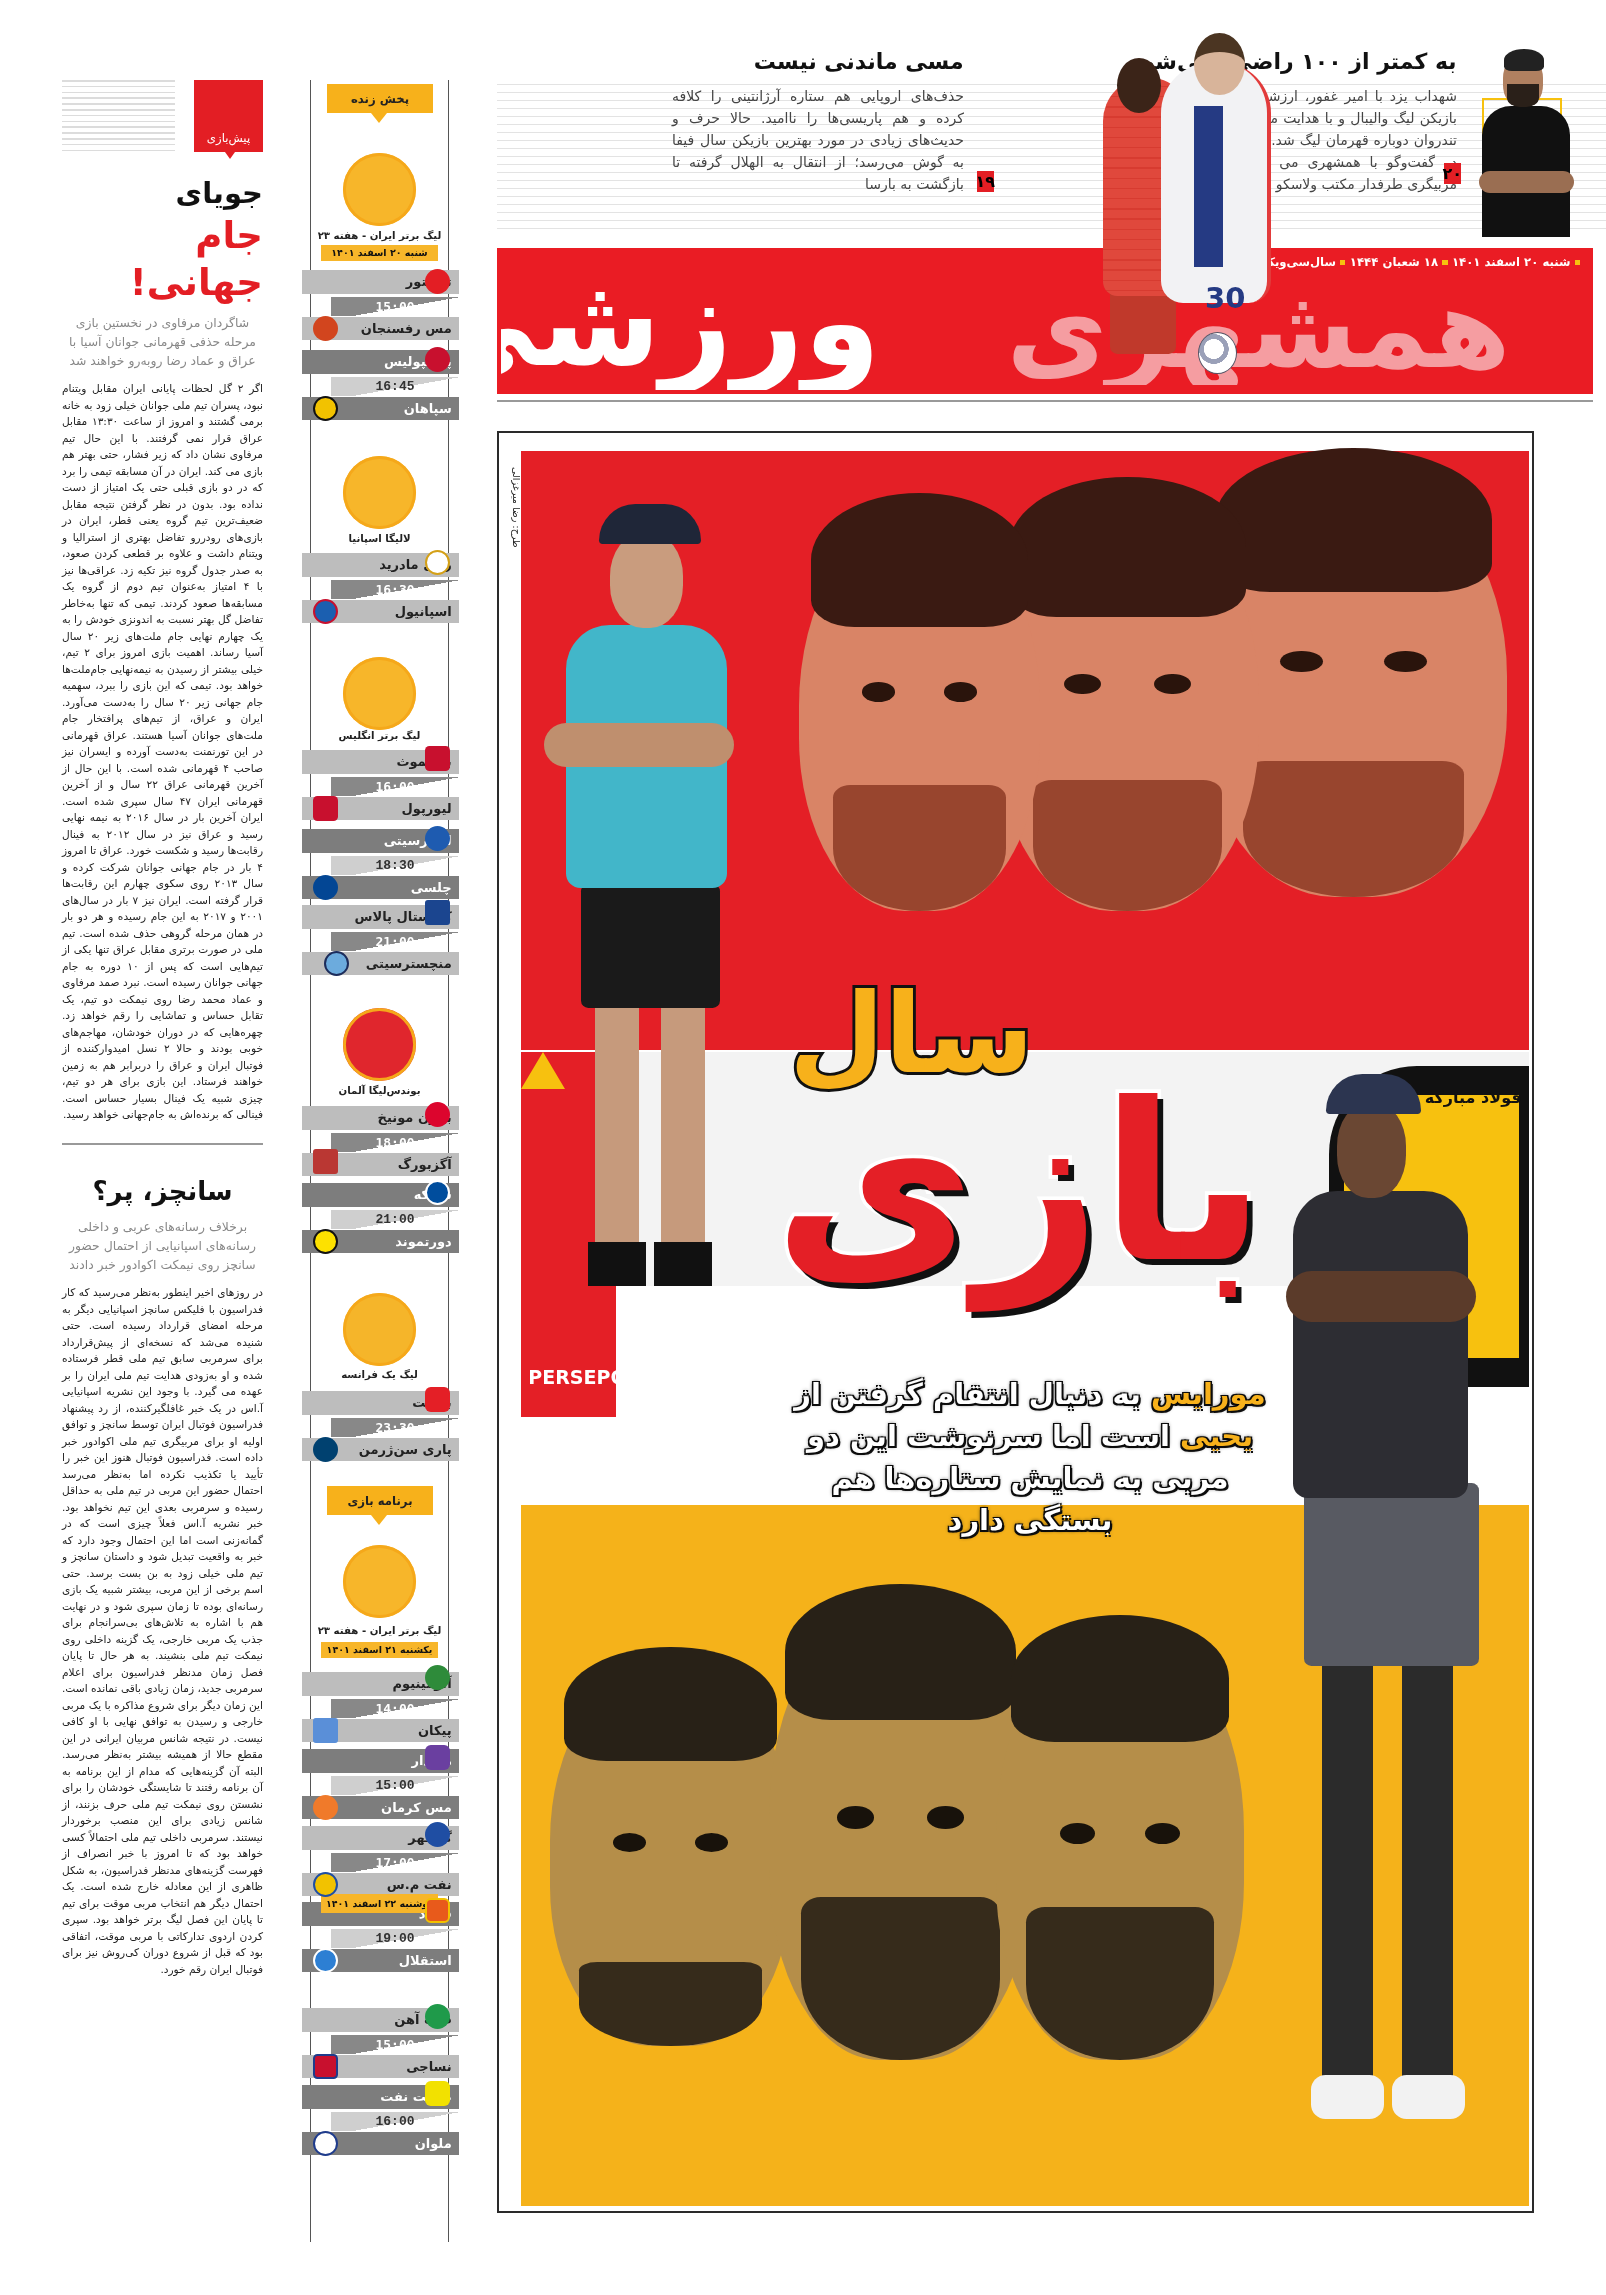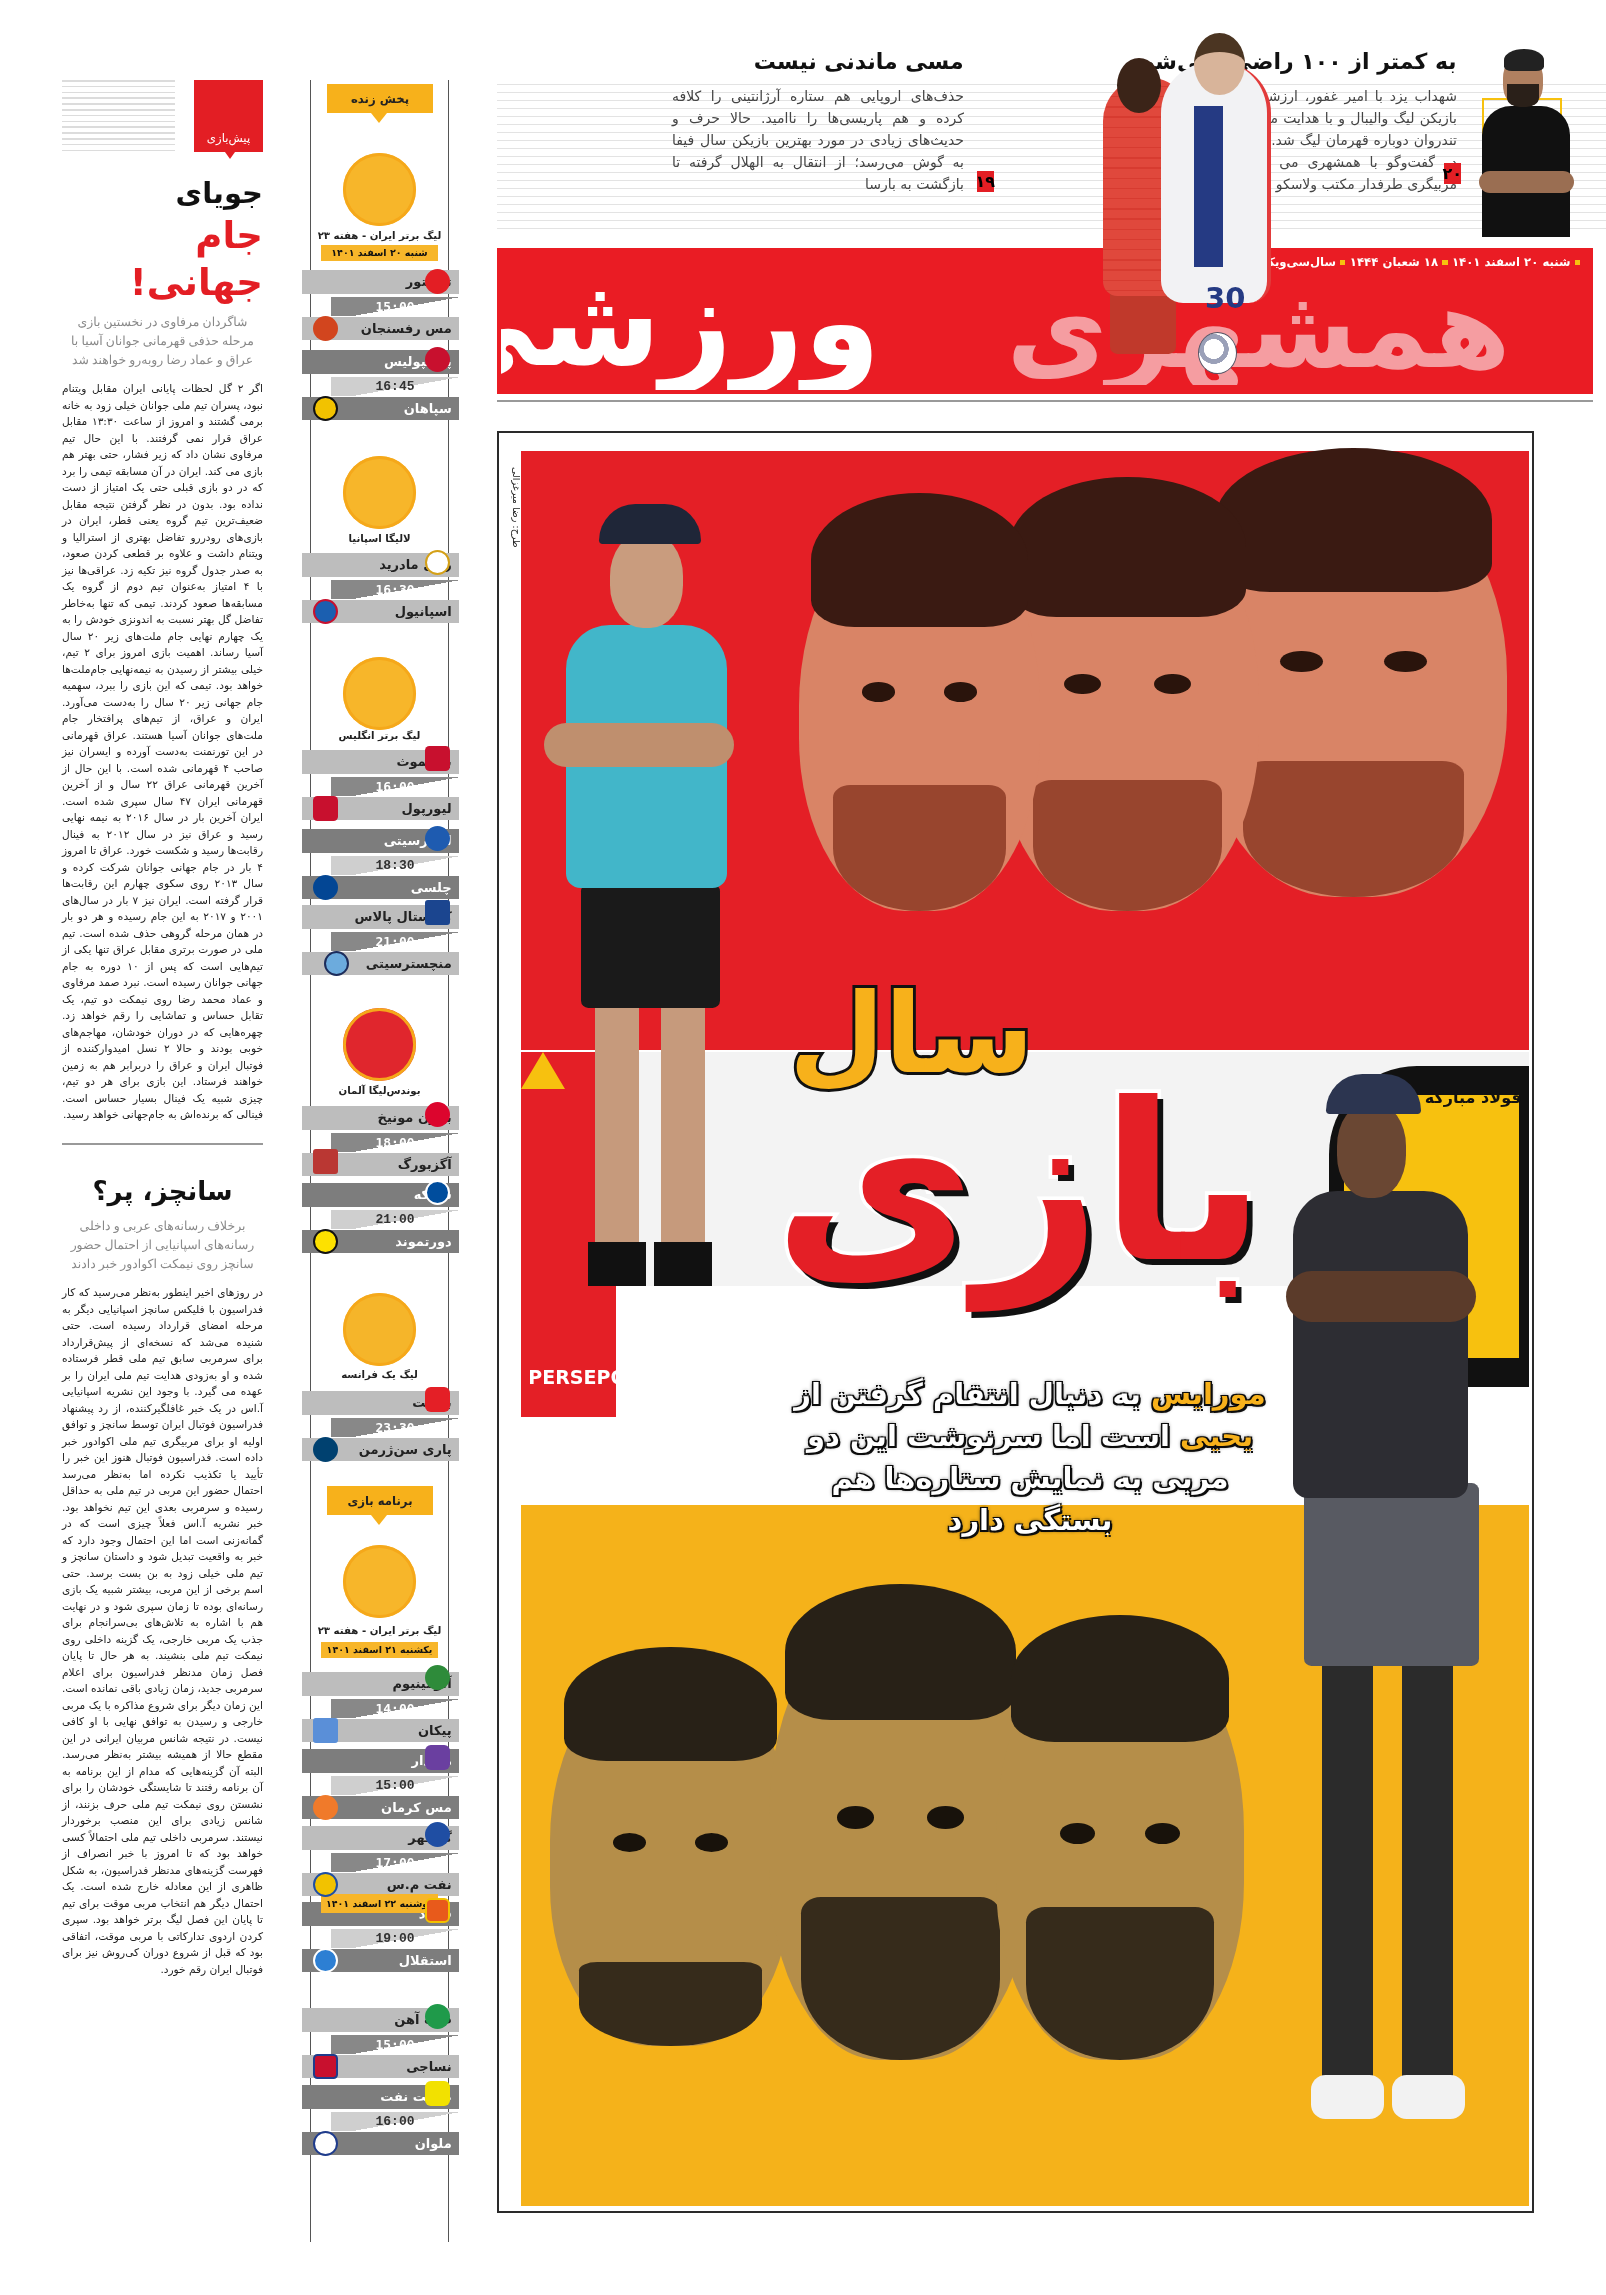--- a/index.html
+++ b/index.html
@@ -43,21 +43,21 @@
   .masthead-rule { position: absolute; left: 497px; top: 400px; width: 1096px; height: 1.5px; background: #999; }
 
   
   .left-col { position: absolute; left: 62px; top: 80px; width: 201px; }
   .kicker-wrap { position: relative; height: 88px; }
   .kicker-lines { position: absolute; left: 0; top: 0; width: 113px; height: 73px; background: repeating-linear-gradient(to bottom, #dcdcdc 0 1.5px, transparent 1.5px 5.8px); }
   .kicker { position: absolute; right: 0; top: 0; width: 69px; height: 72px; background: #e31e24; color: #fff; font-size: 11.7px; display: flex; align-items: flex-end; justify-content: center; padding-bottom: 7.3px; }
   .kicker::after { content: ""; position: absolute; bottom: -7.3px; left: 31px; border-left: 5.8px solid transparent; border-right: 5.8px solid transparent; border-top: 7.3px solid #e31e24; }
   .art-h1 { font-size: 29px; font-weight: bold; color: #111; text-align: right; line-height: 38px; margin-top: 5.8px; }
   .art-h1-red { font-size: 37px; font-weight: bold; color: #e31e24; text-align: right; line-height: 47px; }
-  .art-lead { font-size: 12.4px; color: #888; text-align: center; line-height: 19px; margin: 7.3px 0 10.2px; font-family: Liberation Serif, serif; }
+  .art-lead { font-size: 12.4px; color: #888; text-align: center; line-height: 19px; margin: 7.3px 0 10.2px; }
   .art-body { font-size: 10.6px; color: #222; text-align: justify; line-height: 16.5px; }
   .art-rule { height: 1.5px; background: #999; margin: 20.4px 0 22px; }
   .art-h1b { font-size: 26px; font-weight: bold; color: #111; text-align: center; line-height: 37px; margin-top: 28px; }
 
   
   .sched { position: absolute; left: 310px; top: 80px; width: 139px; height: 2162px; border-left: 1.5px solid #555; border-right: 1.5px solid #555; }
   .sched-hdr { position: absolute; left: 327px; width: 106px; height: 29px; background: #f7b11b; color: #222; font-size: 11.7px; font-weight: bold; display: flex; align-items: center; justify-content: center; }
   .sched-hdr::after { content: ""; position: absolute; bottom: -10.2px; left: 44px; border-left: 8.8px solid transparent; border-right: 8.8px solid transparent; border-top: 10.2px solid #f7b11b; }
   .league-logo { position: absolute; left: 343px; width: 73px; height: 73px; border-radius: 50%; background: #f7b62a; box-shadow: inset 0 0 0 2.9px #f5a81a; }
   .league-name { position: absolute; left: 310px; width: 139px; text-align: center; font-size: 10.2px; font-weight: bold; color: #222; }

